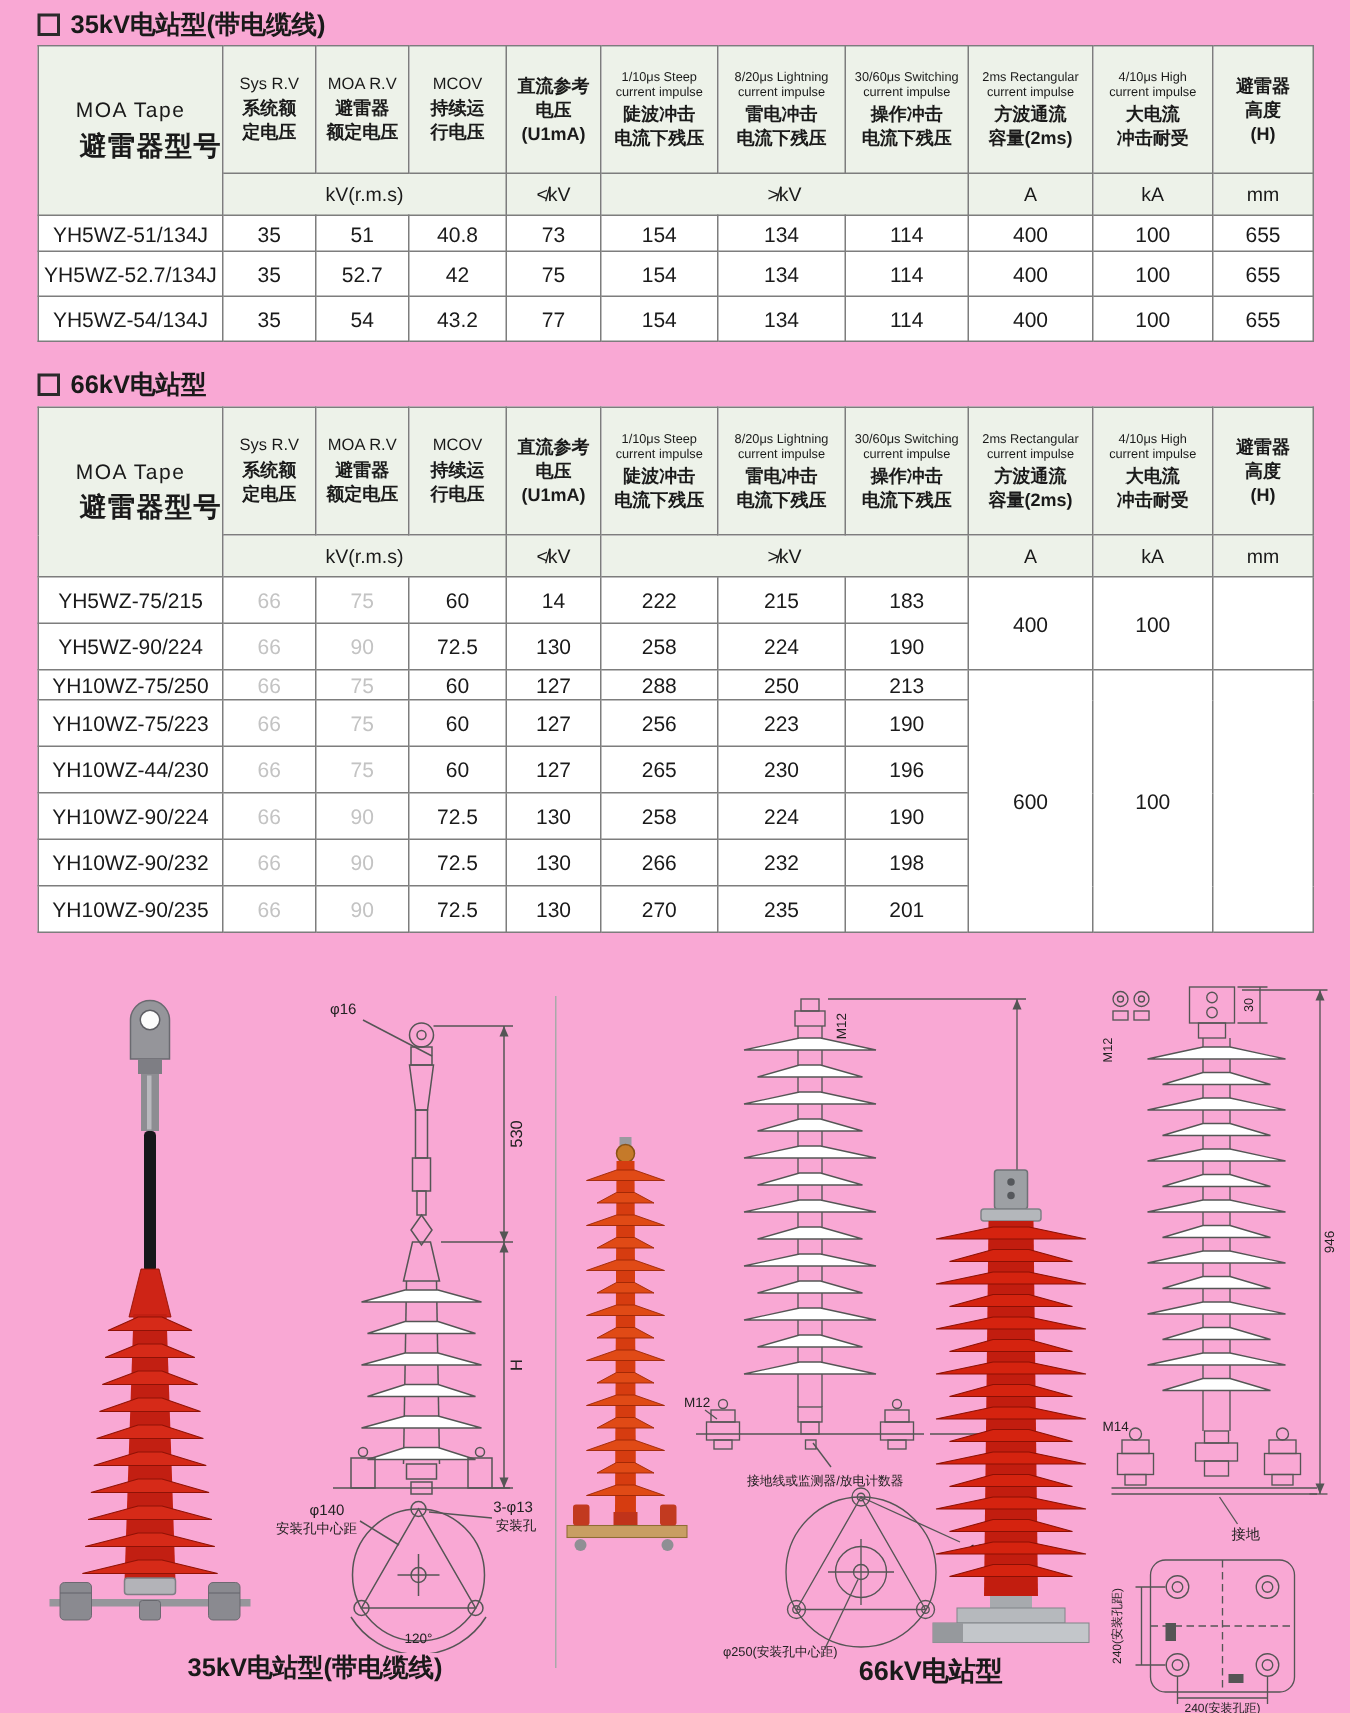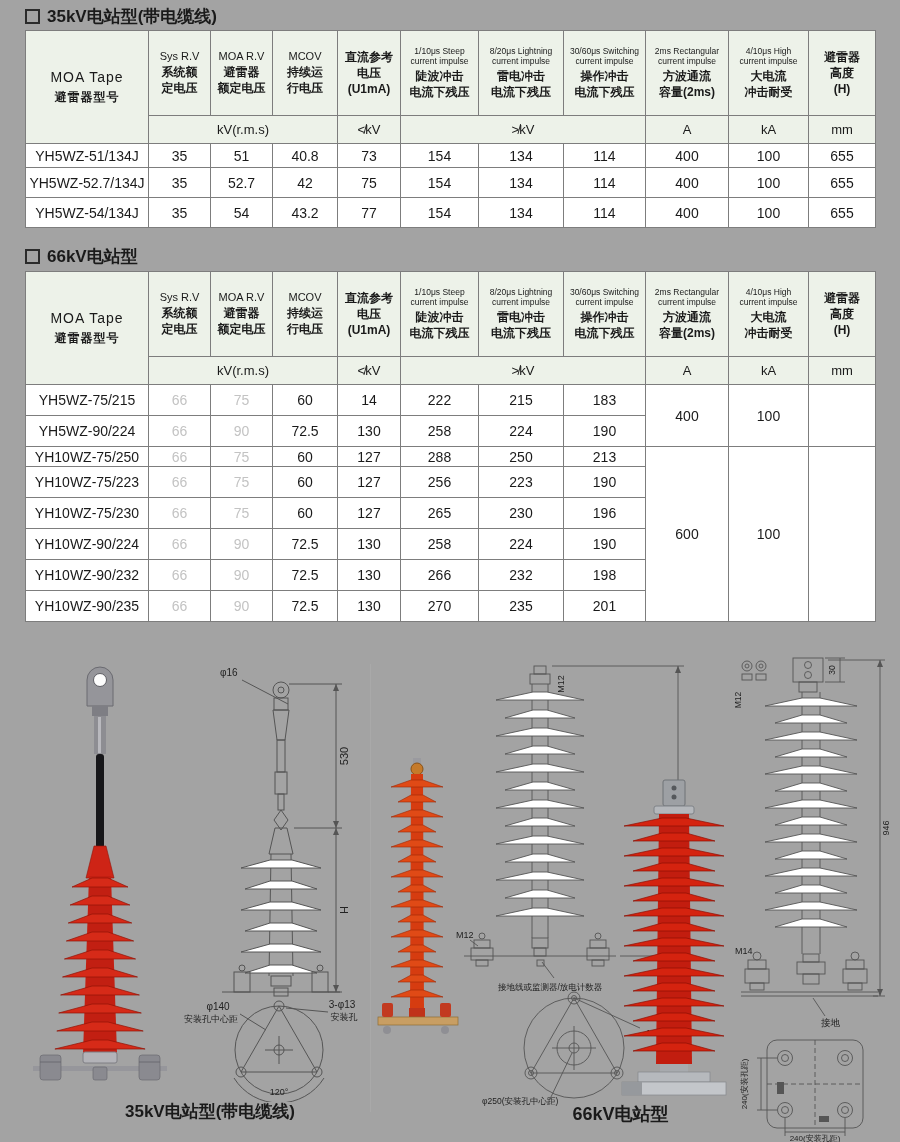--- a/index.html
+++ b/index.html
@@ -1,26 +1,26 @@
 <!DOCTYPE html>
 <html><head>
 <meta charset="utf-8">
 <style>
   html,body{margin:0;padding:0;background:#fff;}
   body{font-family:"Liberation Sans","DejaVu Sans",sans-serif;color:#1a1a1a;}
-  .page{position:relative;width:900px;height:1142px;background:#a3a3a3;overflow:hidden;}
+  .page{position:relative;width:900px;height:1142px;background:#f9a8d4;overflow:hidden;}
   .sec-title{position:absolute;left:25px;display:flex;align-items:center;gap:7px;font-weight:bold;font-size:17px;}
   .bullet{width:11px;height:11px;border:2px solid #2b2b2b;flex:0 0 auto;}
   table.tbl{position:absolute;left:25px;border-collapse:collapse;table-layout:fixed;background:#fff;}
   .tbl th,.tbl td{border:1px solid #7d7d7d;text-align:center;vertical-align:middle;padding:0;font-weight:normal;overflow:hidden;}
   .tbl thead th{background:#edf2e9;}
   .hrow{height:85px;}
   .urow{height:28px;font-size:13px;}
   .h-en-lg{font-size:14px;letter-spacing:1px;white-space:nowrap;}
-  .h-cn-lg{font-size:12px;font-weight:bold;margin-top:4px;letter-spacing:1px;white-space:nowrap;}
+  .h-cn-lg{font-size:18px;font-weight:bold;margin-top:4px;letter-spacing:1px;white-space:nowrap;text-align:right;}
   .h-en{font-size:11px;white-space:nowrap;}
   .h-en-sm{font-size:8.5px;line-height:1.2;white-space:nowrap;}
   .h-cn{font-size:12px;font-weight:bold;line-height:1.35;white-space:nowrap;}
   .h-en-sm + .h-cn, .h-en + .h-cn{margin-top:2px;}
   .tbl td{font-size:14px;}
   td.muted{color:#c3c3c3;}
   .draw{position:absolute;left:0;top:650px;width:788px;height:492px;}
   .abs{position:absolute;}
   .vline{position:absolute;width:0;border-left:1px solid #a9a9a9;}
   .cap{position:absolute;font-weight:bold;font-size:17px;text-align:center;white-space:nowrap;}
@@ -295,21 +295,21 @@
           <td>YH10WZ-75/223</td>
           <td class="muted">66</td>
           <td class="muted">75</td>
           <td>60</td>
           <td>127</td>
           <td>256</td>
           <td>223</td>
           <td>190</td>
         </tr>
         <tr style="height: 31px;">
-          <td>YH10WZ-75/230</td>
+          <td>YH10WZ-44/230</td>
           <td class="muted">66</td>
           <td class="muted">75</td>
           <td>60</td>
           <td>127</td>
           <td>265</td>
           <td>230</td>
           <td>196</td>
         </tr>
         <tr style="height: 31px;">
           <td>YH10WZ-90/224</td>

